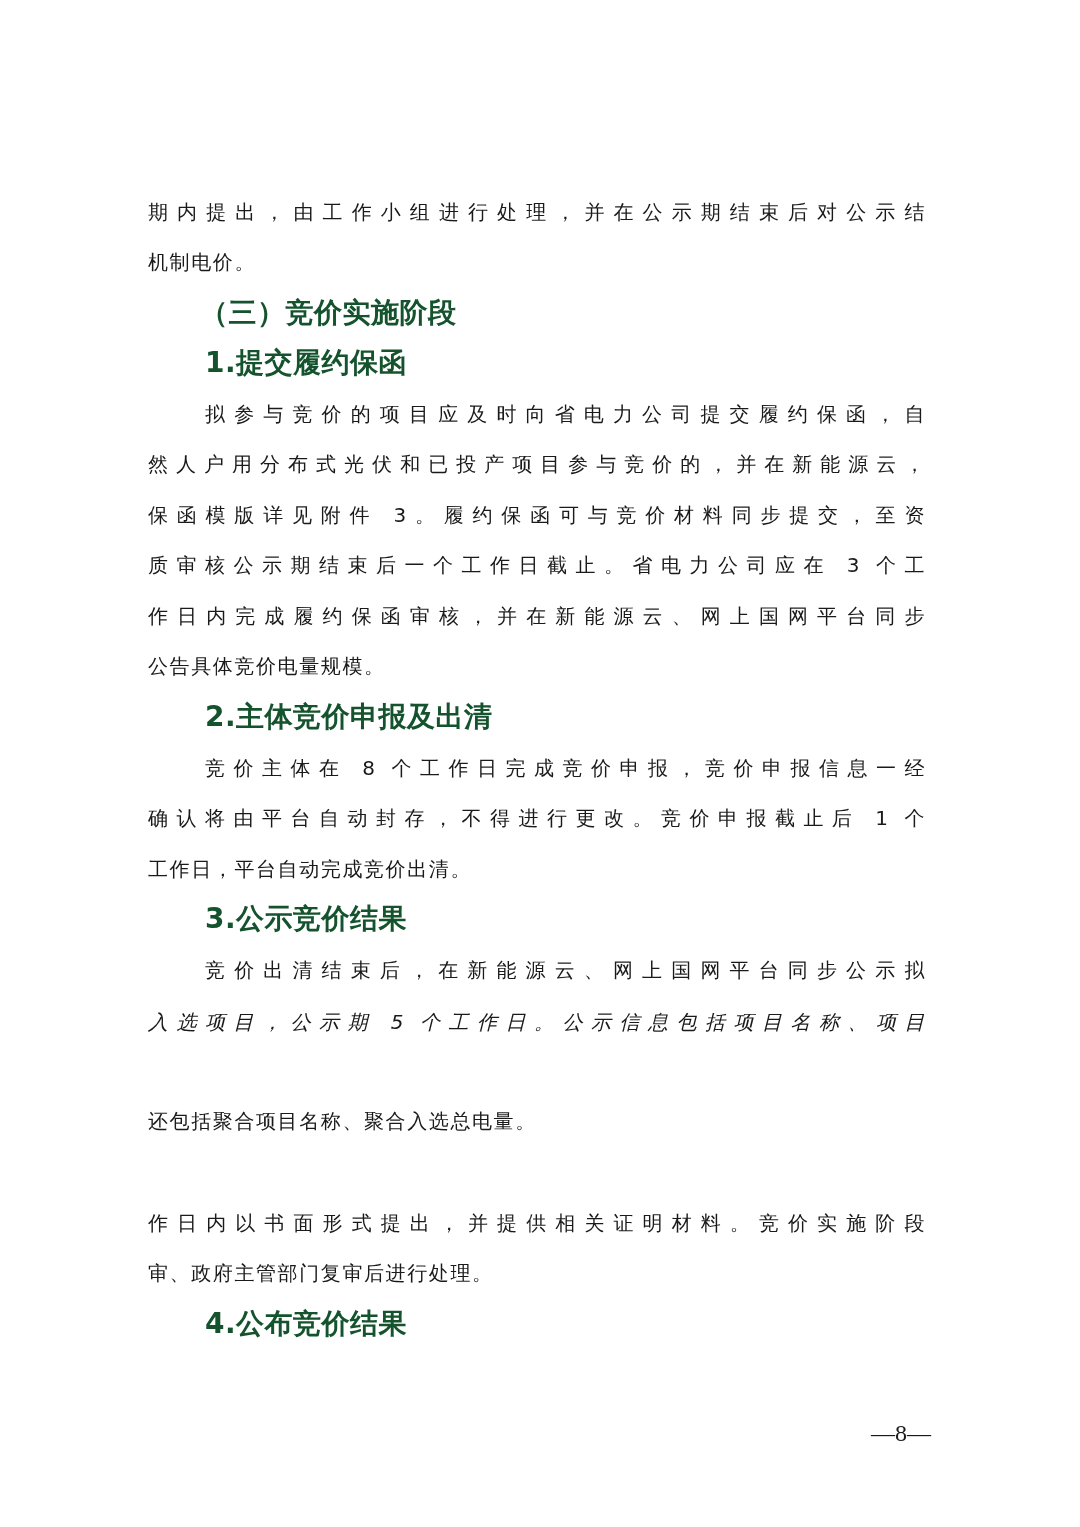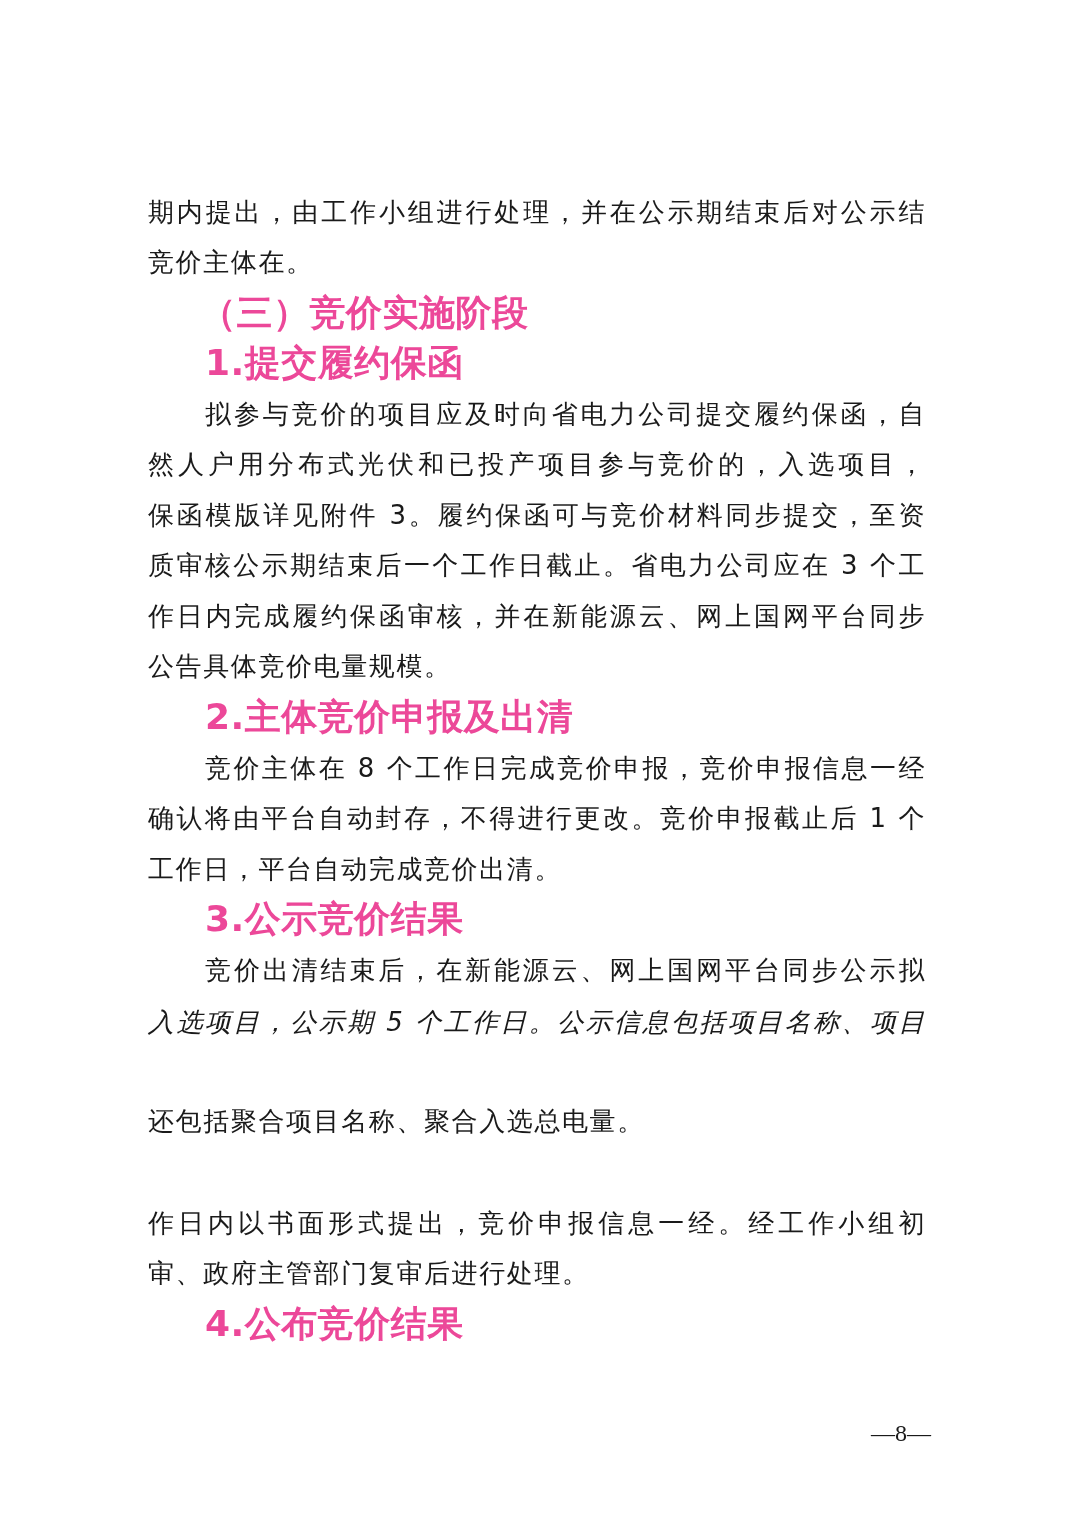--- a/index.html
+++ b/index.html
@@ -20,44 +20,44 @@
       left: 0;
       top: 0;
       width: 1080px;
       height: 1527px;
     }
     .line {
       position: absolute;
       left: 148px;
       width: 778px;
       height: 50px;
-      font-size: 26px;
+      font-size: 20px;
       line-height: 50px;
       white-space: nowrap;
       letter-spacing: 1.6px;
       text-align: justify;
       text-align-last: justify;
     }
     .line.last {
       text-align-last: left;
     }
     .line.indent {
       left: 205px;
       width: 721px;
     }
     .heading {
       position: absolute;
       left: 205px;
       height: 50px;
-      font-size: 36px;
+      font-size: 28px;
       line-height: 50px;
       font-weight: bold;
       white-space: nowrap;
       letter-spacing: 0.5px;
-      color: #ec4899;
+      color: #14532d;
     }
     .heading.sec {
       left: 200px;
     }
     .page-number {
       position: absolute;
       left: 866px;
       top: 1418px;
       width: 70px;
       height: 30px;
@@ -67,45 +67,45 @@
       text-align: center;
       color: #1a1a1a;
     }
   </style>
 </head>
 <body>
 
 <div class="page">
 
   <div class="line" style="top:187px;">期内提出，由工作小组进行处理，并在公示期结束后对公示结</div>
-  <div class="line last" style="top:237px;">竞价主体在。</div>
+  <div class="line last" style="top:237px;">机制电价。</div>
 
   <div class="heading sec" style="top:288px;">（三）竞价实施阶段</div>
 
   <div class="heading" style="top:338px;">1.提交履约保函</div>
 
   <div class="line indent" style="top:389px;">拟参与竞价的项目应及时向省电力公司提交履约保函，自</div>
-  <div class="line" style="top:439px;">然人户用分布式光伏和已投产项目参与竞价的，入选项目，</div>
+  <div class="line" style="top:439px;">然人户用分布式光伏和已投产项目参与竞价的，并在新能源云，</div>
   <div class="line" style="top:490px;">保函模版详见附件 3。履约保函可与竞价材料同步提交，至资</div>
   <div class="line" style="top:540px;">质审核公示期结束后一个工作日截止。省电力公司应在 3 个工</div>
   <div class="line last" style="top:641px;">公告具体竞价电量规模。</div>
   <div class="line" style="top:591px;">作日内完成履约保函审核，并在新能源云、网上国网平台同步</div>
 
   <div class="heading" style="top:692px;">2.主体竞价申报及出清</div>
 
   <div class="line indent" style="top:743px;">竞价主体在 8 个工作日完成竞价申报，竞价申报信息一经</div>
   <div class="line" style="top:793px;">确认将由平台自动封存，不得进行更改。竞价申报截止后 1 个</div>
   <div class="line last" style="top:844px;">工作日，平台自动完成竞价出清。</div>
 
   <div class="heading" style="top:894px;">3.公示竞价结果</div>
 
   <div class="line indent" style="top:945px;">竞价出清结束后，在新能源云、网上国网平台同步公示拟</div>
   <div class="line" style="top:997px;font-style:italic;">入选项目，公示期 5 个工作日。公示信息包括项目名称、项目</div>
   <div class="line last" style="top:1096px;">还包括聚合项目名称、聚合入选总电量。</div>
 
-  <div class="line" style="top:1198px;">作日内以书面形式提出，竞价申报信息一经。经工作小组初</div>
+  <div class="line" style="top:1198px;">作日内以书面形式提出，并提供相关证明材料。竞价实施阶段</div>
   <div class="line last" style="top:1248px;">审、政府主管部门复审后进行处理。</div>
 
   <div class="heading" style="top:1299px;">4.公布竞价结果</div>
 
   <div class="page-number">—8—</div>
 
 </div>
 
 </body></html>

